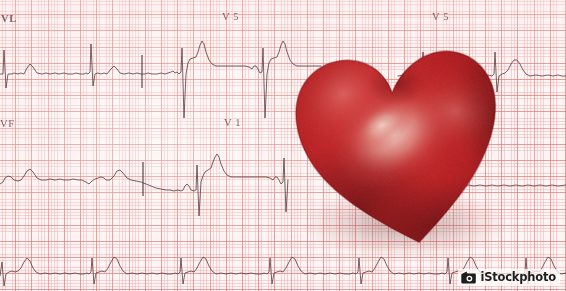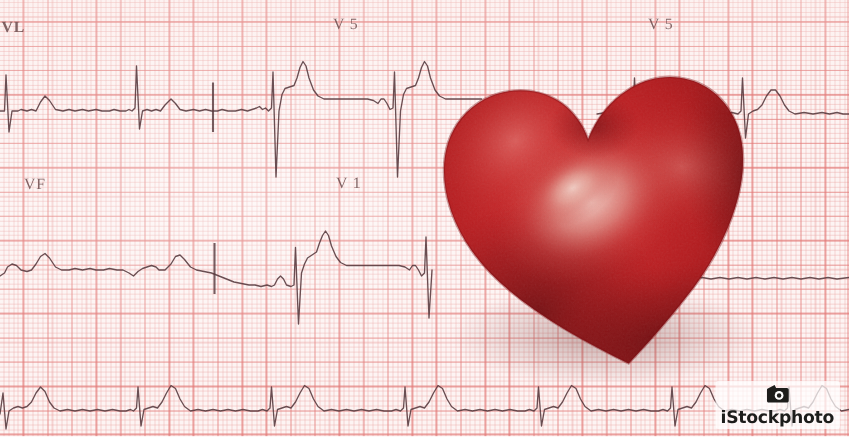--- a/index.html
+++ b/index.html
@@ -99,21 +99,20 @@
   .watermark {
     position: absolute;
     right: 6px;
     bottom: 5px;
     display: flex;
     align-items: center;
     gap: 4px;
     padding: 2px 4px 2px 3px;
     background: rgba(255,255,255,0.72);
     border-radius: 2px;
-    flex-direction: column;
   }
   .wm-icon { width: 15px; height: 13px; display: block; }
   .wm-text {
     font-family: "DejaVu Sans", sans-serif;
     font-size: 11.5px;
     font-weight: 700;
     color: #1d1d1b;
     letter-spacing: -0.2px;
     line-height: 1;
   }
@@ -199,21 +198,21 @@
            L517,274 L520,273 L523,274
            L525,272 L526,258 L528,284 L530,273 L533,272 L536,271 L539,272
            L542,268 L545,262 L548,257 L551,259 L554,266 L557,271 L561,274
            L566,273"></path>
     </svg>
   </div>
 
   <div class="lead-label" style="left:1px;  top:13px;font-weight:bold;">VL</div>
   <div class="lead-label" style="left:222px; top:11px;">V 5</div>
   <div class="lead-label" style="left:432px; top:11px;">V 5</div>
-  <div class="lead-label" style="left:16px;  top:118px;">VF</div>
+  <div class="lead-label" style="left:0;  top:118px;">VF</div>
   <div class="lead-label" style="left:224px; top:117px;">V 1</div>
 
   <div id="heart-wrap">
     <svg viewBox="0 0 226 236" aria-hidden="true">
       <defs>
 
         <radialGradient id="heartBody" cx="42%" cy="38%" r="78%">
           <stop offset="0%" stop-color="#d4403f"></stop>
           <stop offset="28%" stop-color="#c62326"></stop>
           <stop offset="58%" stop-color="#b41a1d"></stop>

